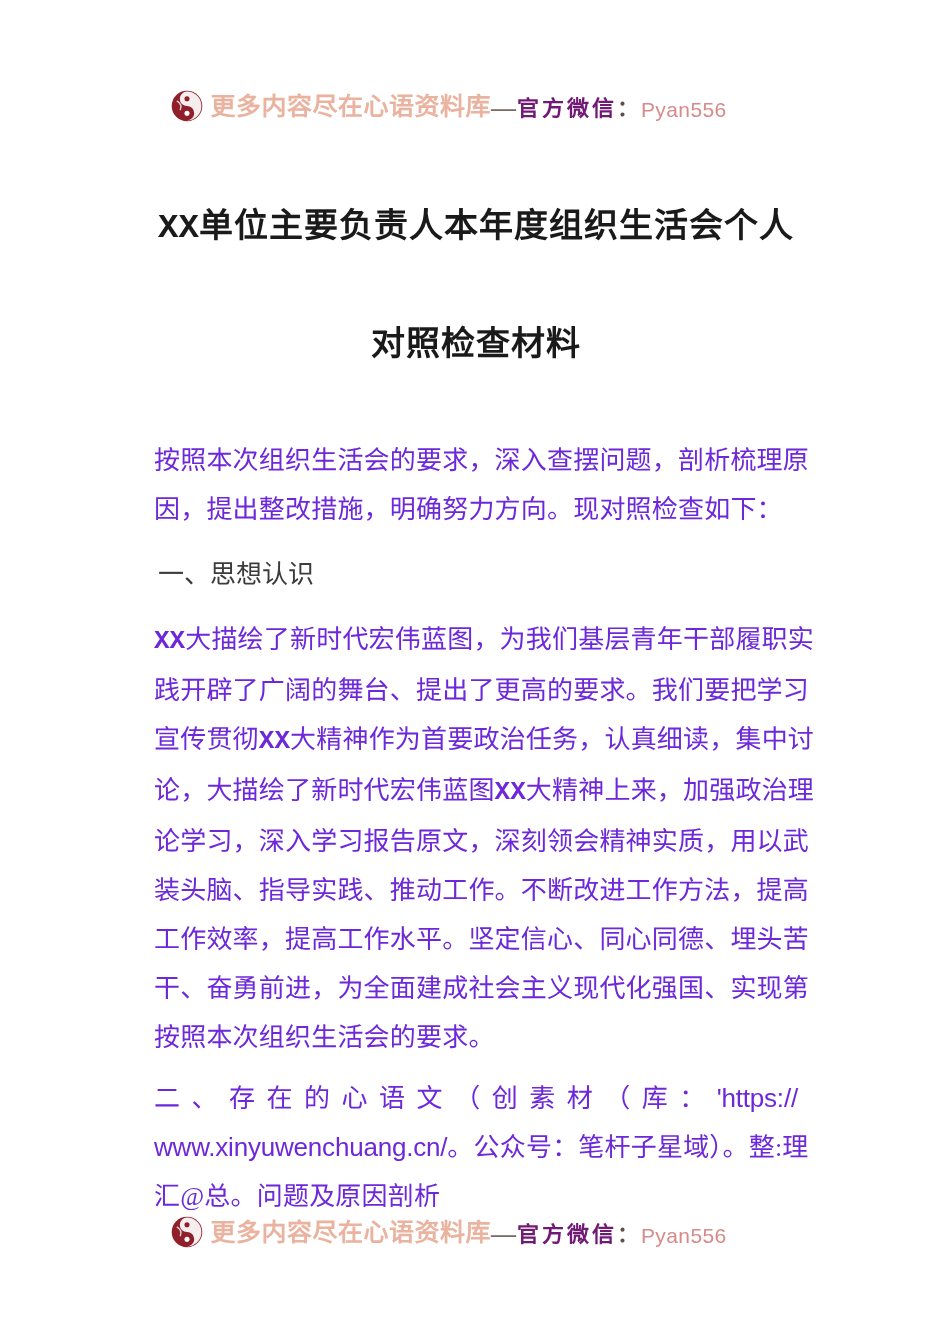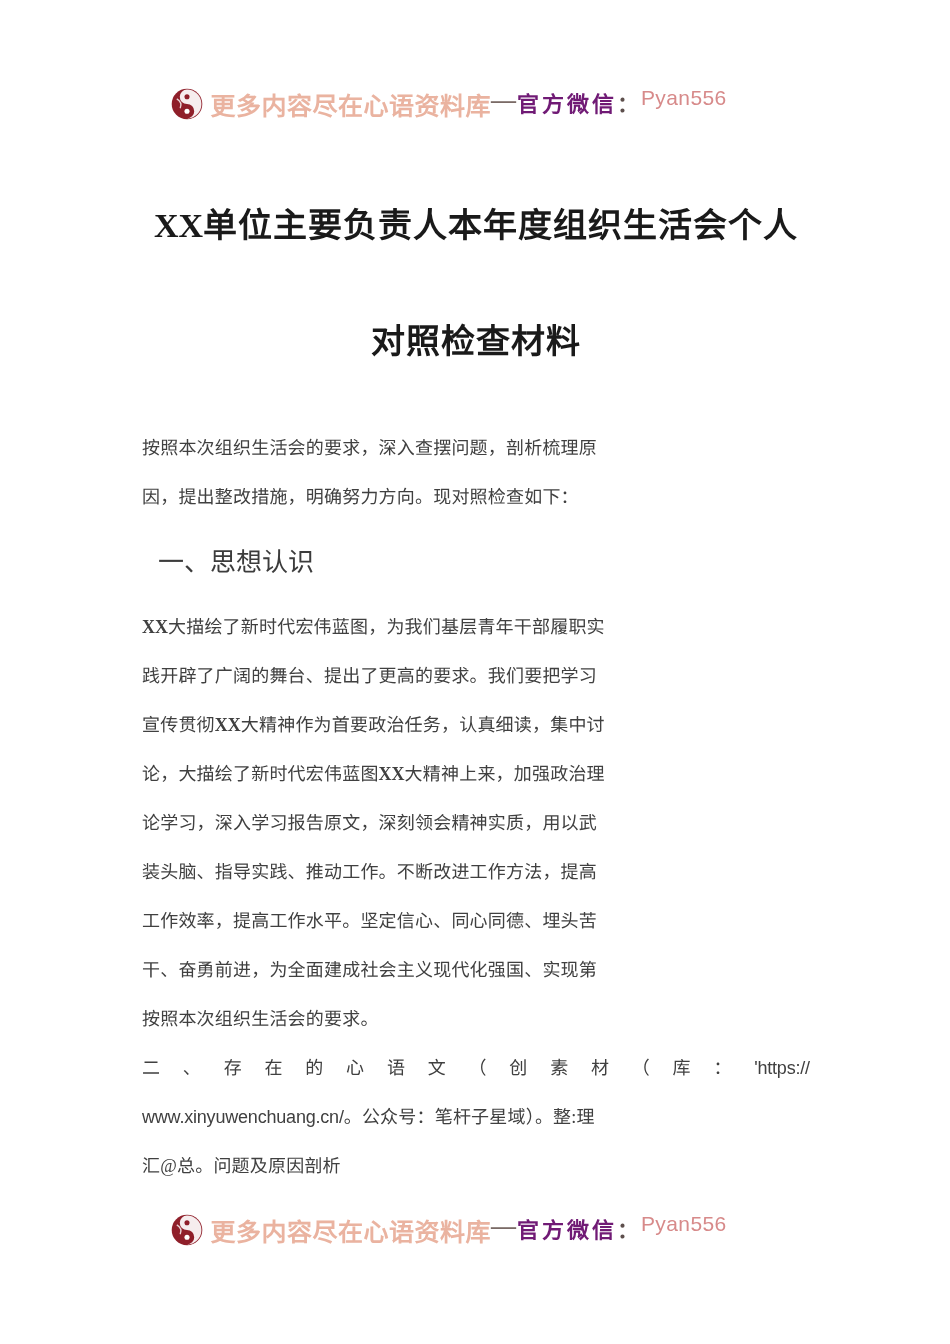--- a/index.html
+++ b/index.html
@@ -20,21 +20,21 @@
     overflow: hidden;
     box-sizing: border-box;
   }
 
   
   .watermark {
     position: absolute;
     left: 0;
     width: 897px;
     display: flex;
-    align-items: flex-start;
+    align-items: flex-end;
     justify-content: center;
     white-space: nowrap;
   }
   .watermark-header { top: 86px; }
   .watermark-footer { top: 1212px; }
 
   .wm-logo {
     width: 34px;
     height: 34px;
     margin-right: 6px;
@@ -100,25 +100,25 @@
 
   
   .body-block {
     position: absolute;
     left: 142px;
     top: 424px;
     width: 668px;
   }
   .para {
     font-family: "Liberation Serif", "DejaVu Serif", serif;
-    font-size: 18px;
-    color: #404040;
+    font-size: 26px;
+    color: #6d28d9;
     line-height: 49px;
     letter-spacing: 0.2px;
-    margin: 0;
+    margin: 12px;
     text-align: justify;
     text-justify: inter-character;
   }
   .para-line {
     display: block;
     white-space: nowrap;
   }
   
   .para-line.justified {
     display: flex;
@@ -130,21 +130,21 @@
   .heading {
     font-family: "Liberation Serif", "DejaVu Serif", serif;
     font-size: 26px;
     color: #3c3c3c;
     line-height: 49px;
     margin: 16px;
     white-space: nowrap;
   }
 
   .latin {
-    font-family: Liberation Serif, serif;
+    font-family: Liberation Mono, monospace;
     font-weight: 700;
     letter-spacing: 0;
   }
   .url {
     font-family: "Liberation Sans", "DejaVu Sans", sans-serif;
     font-weight: 400;
     letter-spacing: -0.2px;
   }
 </style>
 </head>

